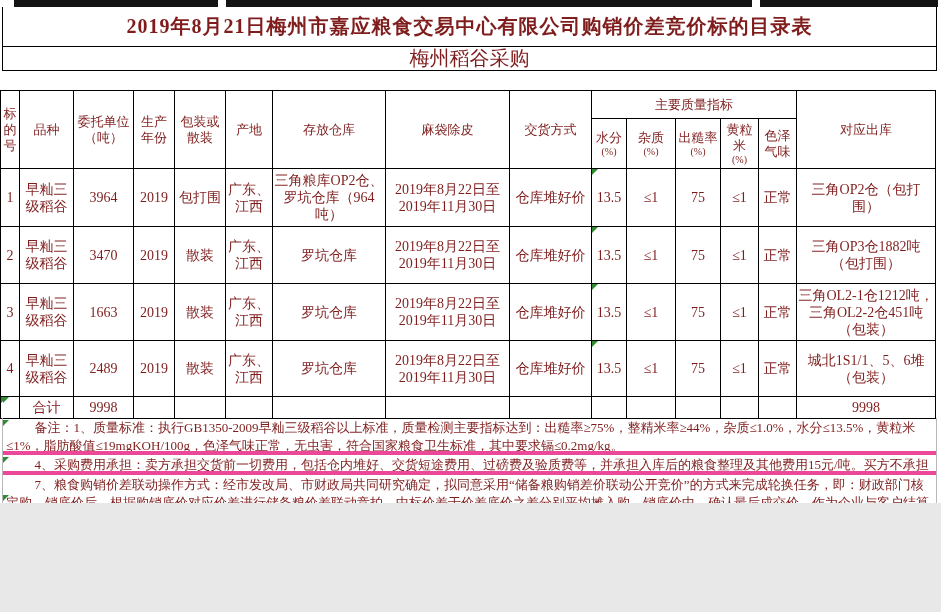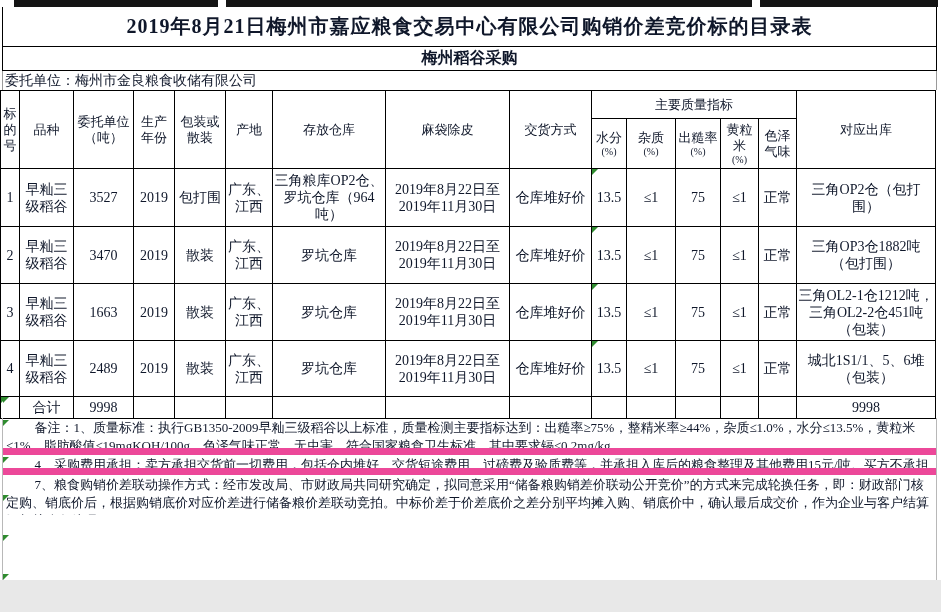--- a/index.html
+++ b/index.html
@@ -1,32 +1,32 @@
 <!DOCTYPE html>
 <html><head>
 <meta charset="utf-8">
 <style>
   * { margin:0; padding:0; box-sizing:border-box; }
   body { background:#e8e8e8; }
   .page {
-    position:relative; width:941px; height:580px; background:#fff;
-    font-family:"Liberation Serif","DejaVu Serif",serif; color:#0f172a; overflow:hidden;
+    position:relative; width:941px; height:503px; background:#fff;
+    font-family:"Liberation Serif","DejaVu Serif",serif; color:#7f1d1d; overflow:hidden;
   }
   .strip-seg { position:absolute; top:0; height:7px; background:#141414; }
   .title-box {
     position:absolute; left:2px; top:7px; width:935px; height:40px;
     border:1px solid #000; border-top:none;
     display:flex; align-items:center; justify-content:center;
     font-weight:bold; font-size:20px; letter-spacing:1px;
   }
   .subtitle-box {
     position:absolute; left:2px; top:47px; width:935px; height:24px;
     border-left:1px solid #000; border-right:1px solid #000; border-bottom:1px solid #000;
     display:flex; align-items:center; justify-content:center;
-    font-weight:bold; font-size:16px;
+    font-weight:normal; font-size:20px;
   }
   .client-box {
     position:absolute; left:2px; top:71px; width:935px; height:19px;
     border-left:1px solid #9a9a9a; border-right:1px solid #9a9a9a;
     display:flex; align-items:center; font-size:14px; padding-left:2px;
   }
   table.catalog {
     position:absolute; left:0; top:90px; width:935px;
     border-collapse:collapse; table-layout:fixed;padding-left:17px;
   }
@@ -48,41 +48,40 @@
   .marked::before {
     content:""; position:absolute; top:0; left:0; width:0; height:0;
     border-top:6px solid #2f8b2f; border-right:6px solid transparent;
   }
   .notes {
     position:absolute; left:2px; top:418px; width:935px; height:194px;
     border-left:1px solid #b8b8b8; border-right:1px solid #b8b8b8;
   }
   .note {
     position:relative; font-size:13px; line-height:18px; text-indent:2.2em;
-    border-bottom:7px solid #ec4899; overflow:hidden; padding:1px 3px 0 3px;
+    border-bottom:4px solid #ec4899; overflow:hidden; padding:1px 3px 0 3px;
   }
   .n1{height:37px} .n2{height:38px} .n3{height:20px} .n4{height:20px}
   .n5{height:20px} .n6{height:19px} .n7{height:40px; border-bottom:none;}
   .corner-tri {
     position:absolute; width:0; height:0;
     border-top:6px solid #2f8b2f; border-right:6px solid transparent;
   }
 </style>
 </head>
 <body>
 
 <div class="page">
 
   <div class="strip-seg" style="left:14px;width:204px;"></div>
   <div class="strip-seg" style="left:226px;width:526px;"></div>
   <div class="strip-seg" style="left:760px;width:178px;"></div>
 
   <div class="title-box">2019年8月21日梅州市嘉应粮食交易中心有限公司购销价差竞价标的目录表</div>
   <div class="subtitle-box">梅州稻谷采购</div>
-  <div class="client-box">委托单位：梅州市金良粮食收储有限公司</div>
 
   <table class="catalog">
     <colgroup>
       <col style="width:19px">
         <col style="width:54px">
         <col style="width:60px">
       <col style="width:41px">
         <col style="width:51px">
         <col style="width:47px">
       <col style="width:113px">
@@ -114,21 +113,21 @@
         <th><span>杂质</span><span class="u">(%)</span></th>
         <th><span>出糙率</span><span class="u">(%)</span></th>
         <th><span>黄粒米</span><span class="u">(%)</span></th>
         <th><span>色泽气味</span></th>
       </tr>
     </thead>
     <tbody>
         <tr>
           <td>1</td>
           <td>早籼三级稻谷</td>
-          <td>3527</td>
+          <td>3964</td>
           <td>2019</td>
           <td>包打围</td>
           <td>广东、江西</td>
           <td>三角粮库OP2仓、罗坑仓库（964吨）</td>
           <td>2019年8月22日至2019年11月30日</td>
           <td>仓库堆好价</td>
           <td class="marked">13.5</td>
           <td>≤1</td>
           <td>75</td>
           <td>≤1</td>

